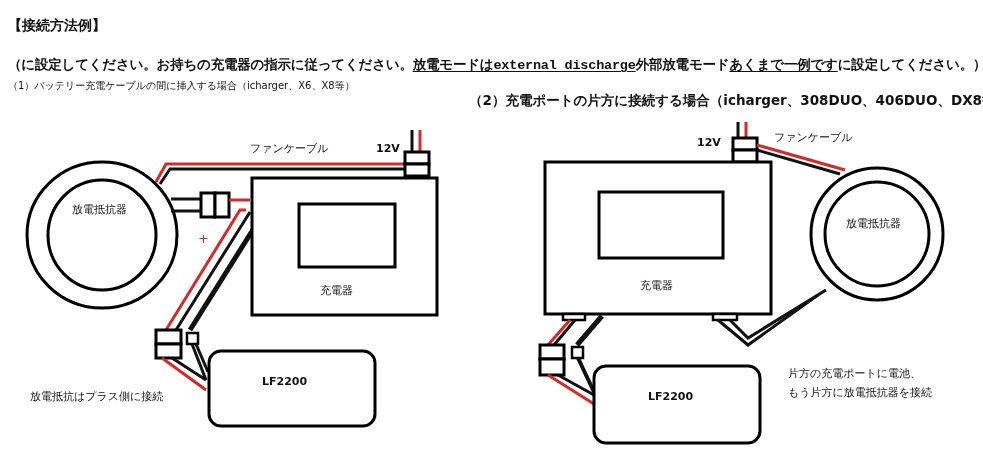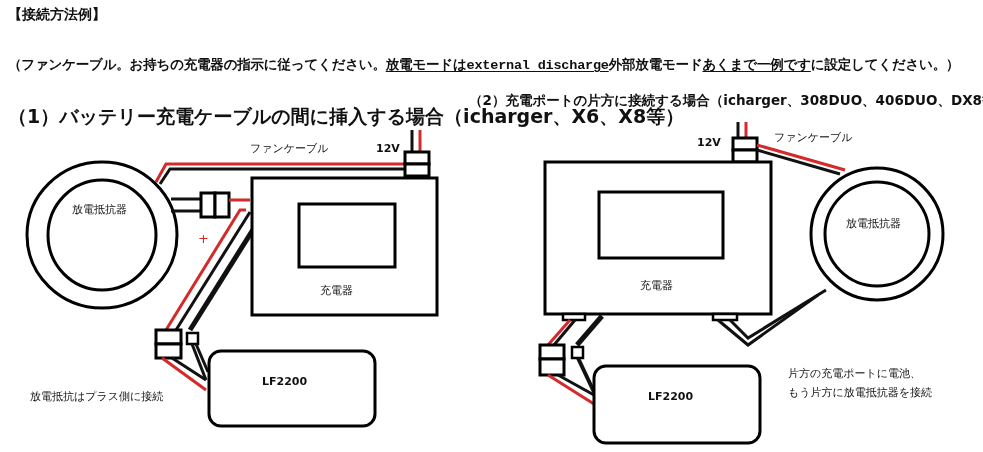--- a/index.html
+++ b/index.html
@@ -1,31 +1,31 @@
 <!DOCTYPE html>
 <html><head>
 <meta charset="utf-8">
 <style>
   html, body { margin:0; padding:0; background:#ffffff; }
   body { width:983px; height:452px; position:relative; overflow:hidden;
          font-family:"DejaVu Sans", "Liberation Sans", sans-serif; color:#111; }
   .line { position:absolute; left:8px; white-space:nowrap; font-size:13.5px; }
-  .title { top:6px; font-weight:bold; font-size:14px; }
+  .title { top:17px; font-weight:bold; font-size:14px; }
   .note { top:56px; font-weight:bold; font-size:13.5px; letter-spacing:-0.2px; }
   .note u { text-decoration:underline; text-underline-offset:2px;font-family:Liberation Mono, monospace; }
-  .heads { top:104px; font-weight:bold; font-size:19px; }
+  .heads { top:79px; font-weight:normal; font-size:10px; }
   .h2 { position:absolute; left:469px; top:92px; white-space:nowrap; font-weight:bold; font-size:13.5px; }
   svg { position:absolute; left:0; top:0; }
   svg text { font-family:"DejaVu Sans", "Liberation Sans", sans-serif; font-size:11px; fill:#111; }
 </style>
 </head>
 <body>
 
 <div class="line title">【接続方法例】</div>
-<div class="line note"><span>（ファンケーブル。お持ちの充電器の指示に従ってください。</span><u>放電モードはexternal discharge</u><span>外部放電モード</span><u>あくまで一例です</u><span>に設定してください。）</span></div>
+<div class="line note"><span>（に設定してください。お持ちの充電器の指示に従ってください。</span><u>放電モードはexternal discharge</u><span>外部放電モード</span><u>あくまで一例です</u><span>に設定してください。）</span></div>
 <div class="line heads">（1）バッテリー充電ケーブルの間に挿入する場合（icharger、X6、X8等）</div>
 <div class="h2">（2）充電ポートの片方に接続する場合（icharger、308DUO、406DUO、DX8等）</div>
 
 <svg width="983" height="452" viewBox="0 0 983 452">
 
   <g>
 
     <g>
       <polyline points="156,182 166,164 407,164" fill="none" stroke="#d42a2a" stroke-width="3"></polyline>
       <polyline points="160,184 170,169 407,169" fill="none" stroke="#111" stroke-width="3"></polyline>

